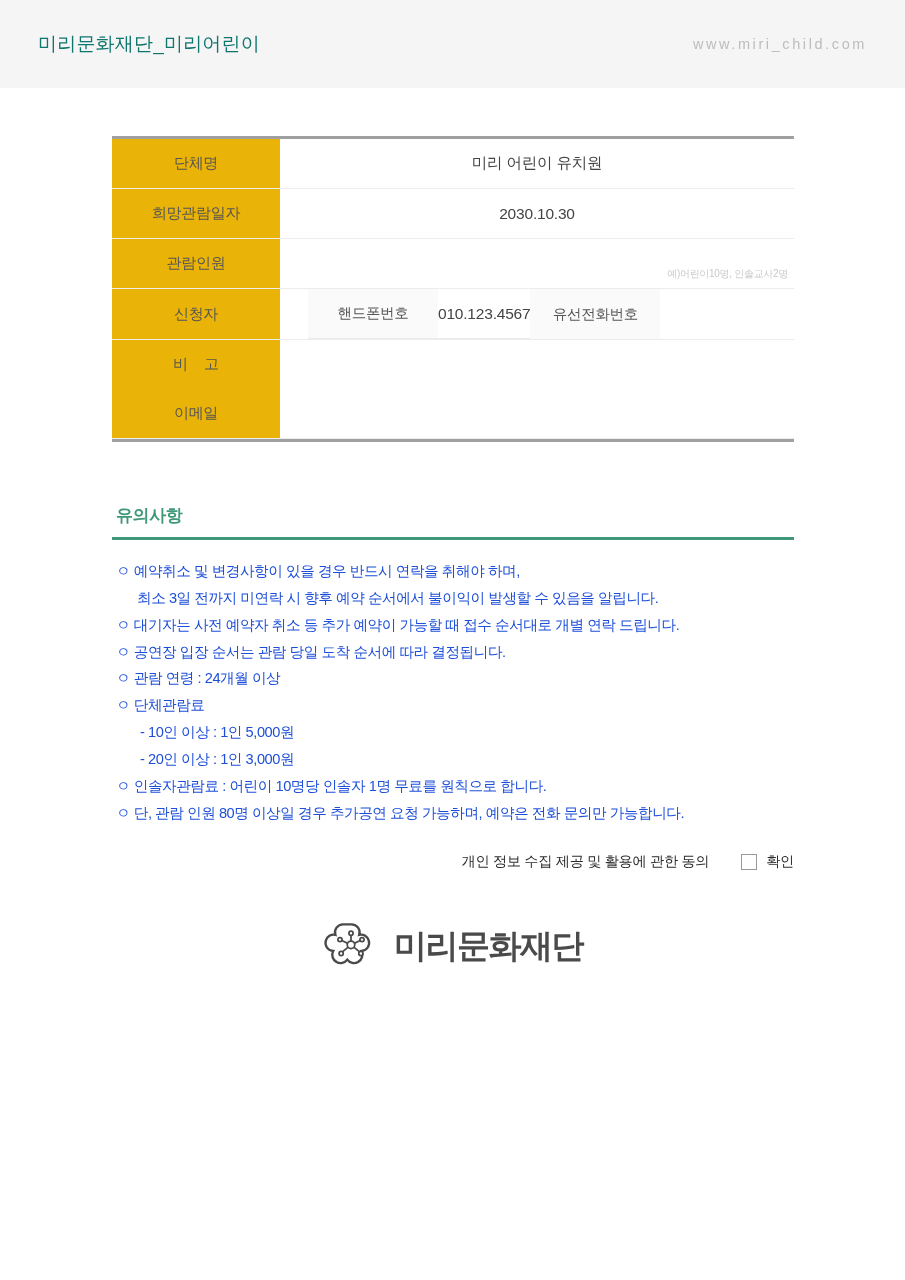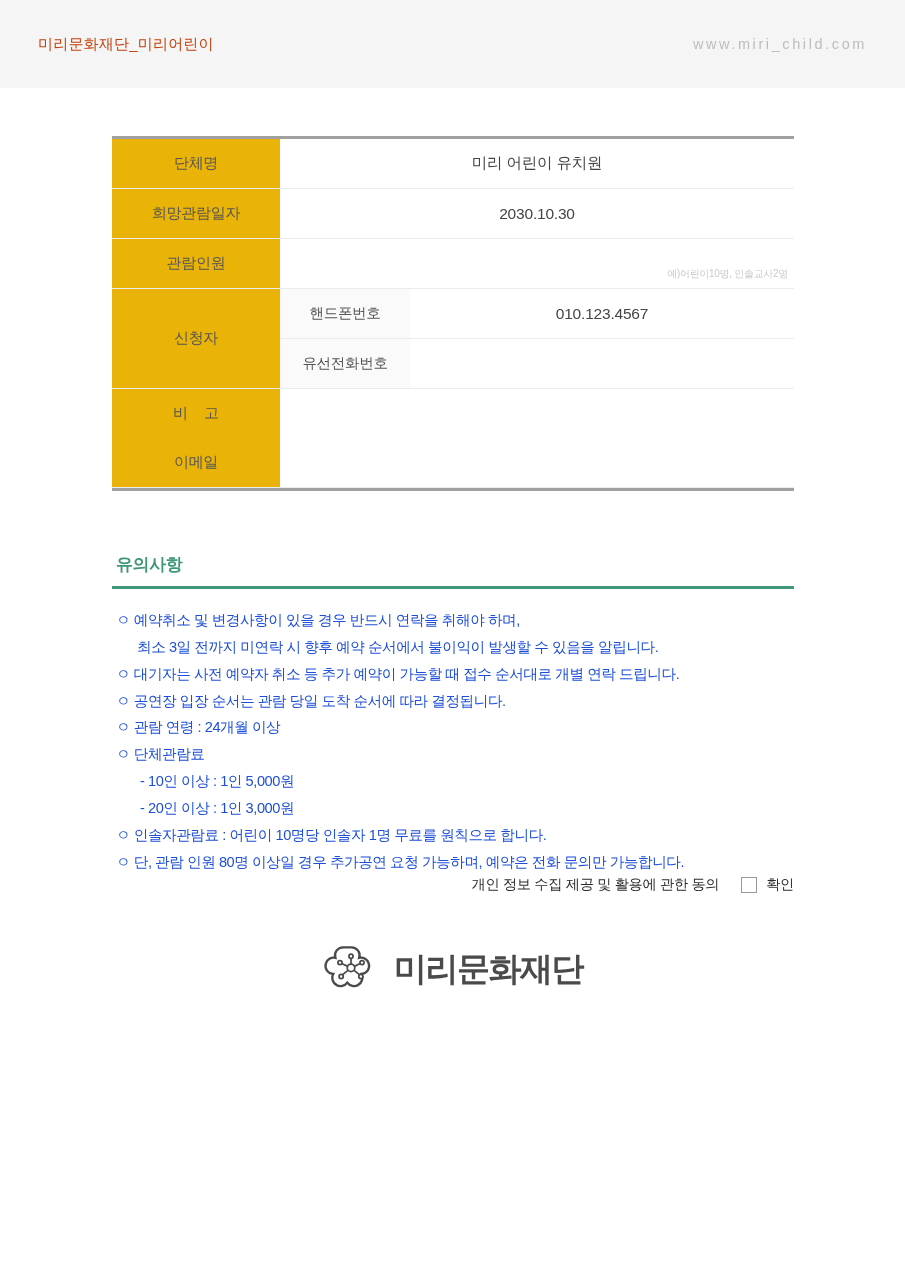--- a/index.html
+++ b/index.html
@@ -20,22 +20,22 @@
   .page-header {
     height: 88px;
     background: #f5f5f5;
     display: flex;
     align-items: center;
     justify-content: space-between;
     padding: 0 38px;
     box-sizing: border-box;
   }
   .header-left {
-    font-size: 15px;
-    color: #c2410c;
+    font-size: 19px;
+    color: #0f766e;
     letter-spacing: 0.2px;
   }
   .header-right {
     font-size: 14.5px;
     color: #bdbdbd;
     letter-spacing: 2.6px;
   }
 
   
   .doc {
@@ -121,21 +121,22 @@
   }
 
   
   .frow-nested {
     display: flex;
     border-bottom: 1px solid #ececec;
   }
   .nested-body {
     flex: 1;
     display: flex;
-    flex-direction: column;
+    flex-direction: row;
+    margin-left: 28px;
   }
   .subrow {
     display: flex;
     min-height: 49px;
     border-bottom: 1px solid #ececec;
   }
   .subrow.last {
     border-bottom: none;
   }
   .sublabel {
@@ -192,25 +193,26 @@
   .notice-list li .cont {
     display: block;
     padding-left: 21px;
   }
   .notice-list li.sub {
     padding-left: 28px;
   }
 
   
   .consent {
+    margin-top: 26px;
     width: 682px;
     display: flex;
     align-items: center;
     justify-content: flex-end;
-    gap: 22px;
+    gap: 32px;
   }
   .consent-text {
     font-size: 14.2px;
     color: #2b2b2b;
     letter-spacing: -0.3px;
   }
   .consent-check {
     display: flex;
     align-items: center;
     gap: 9px;

